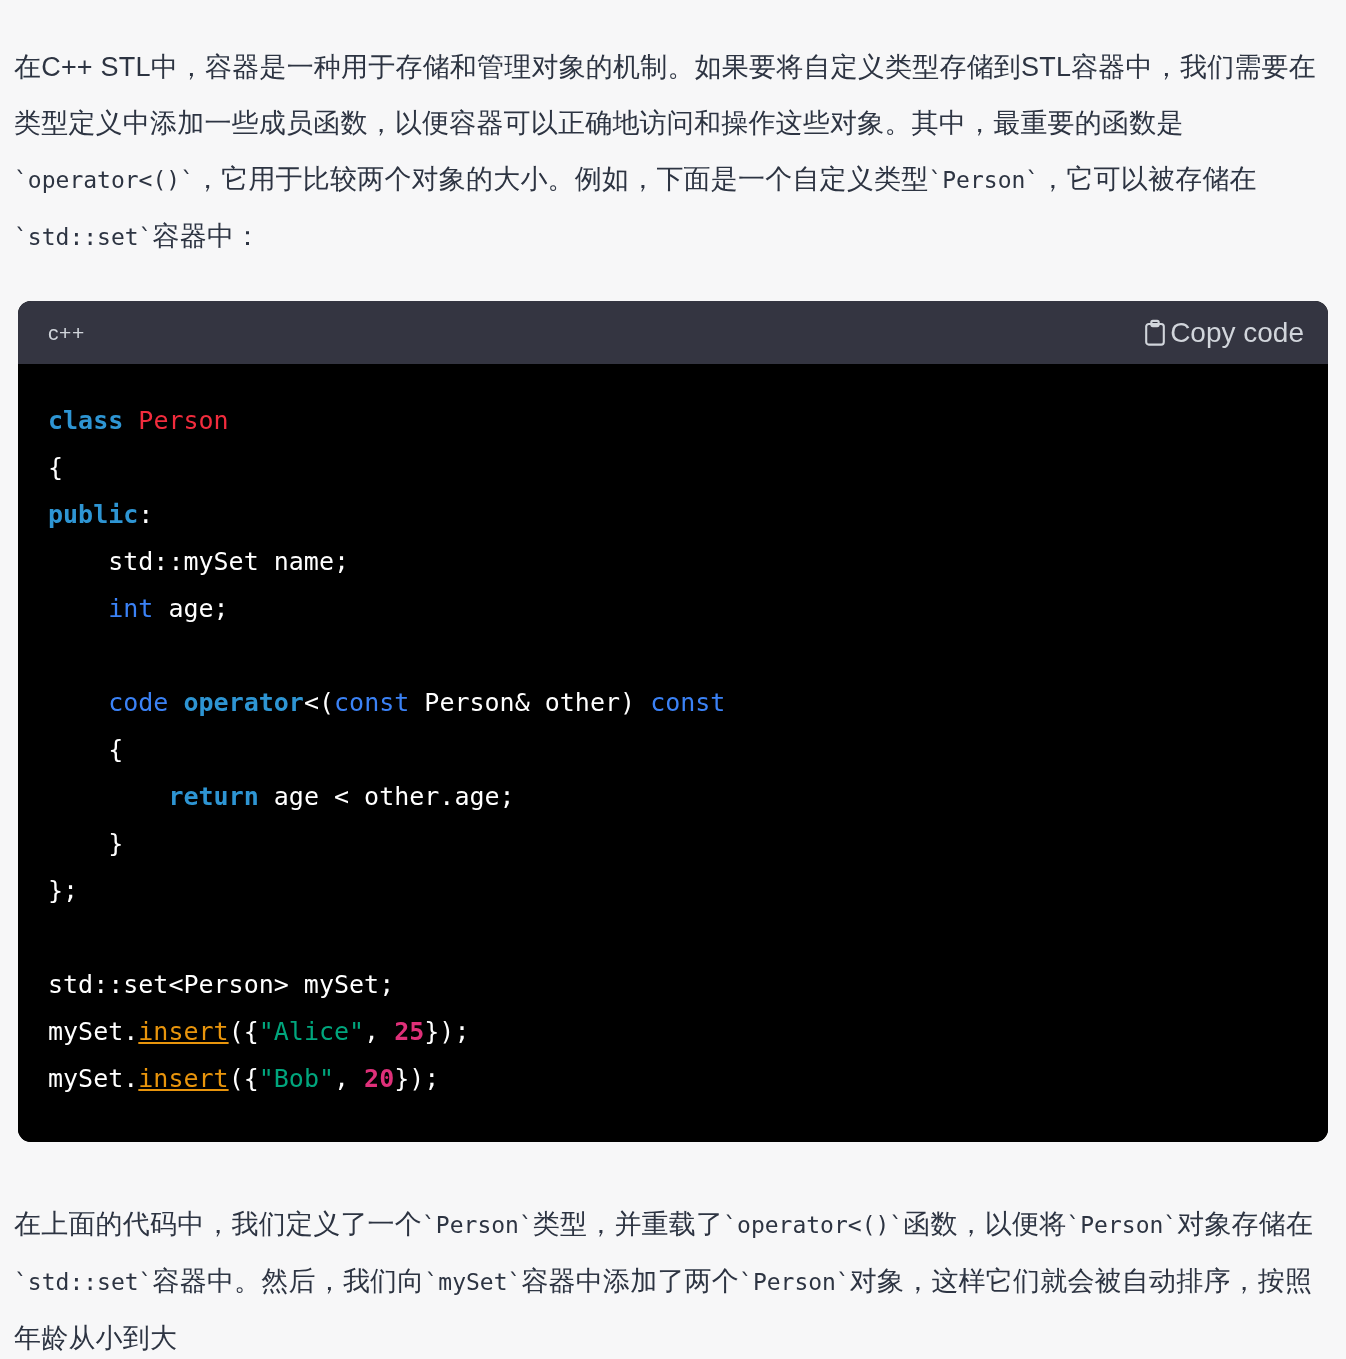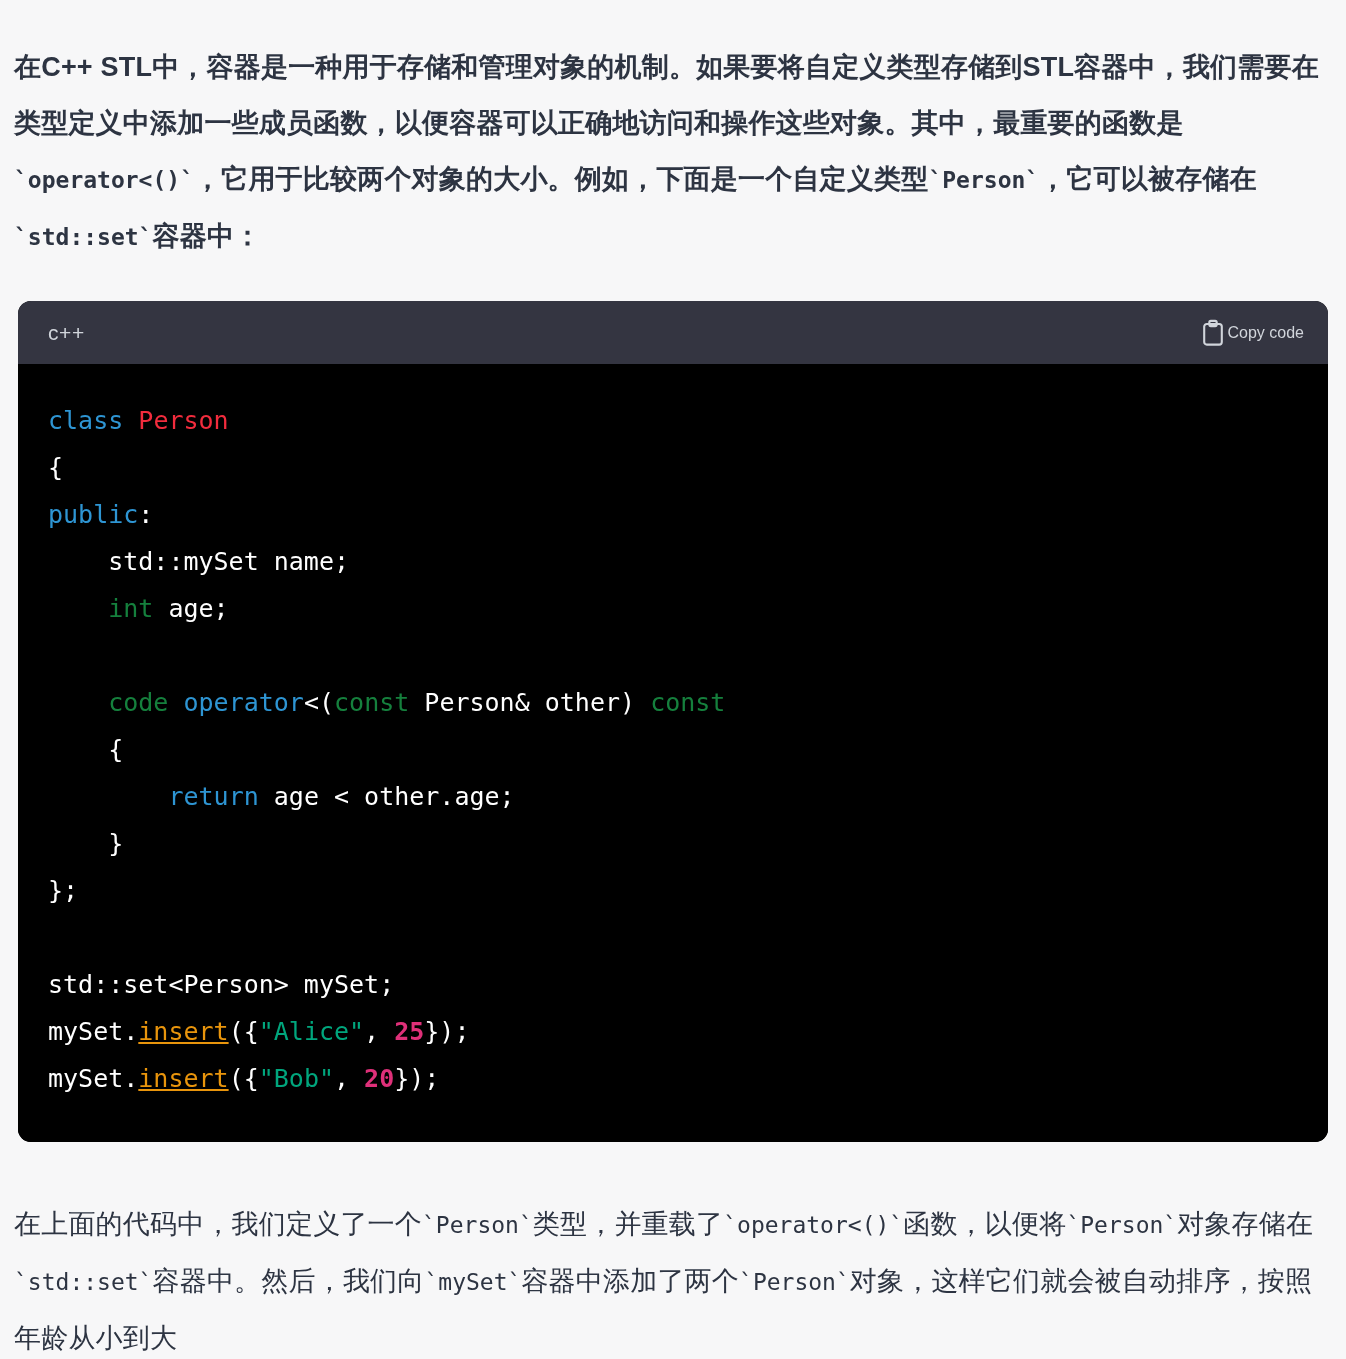--- a/index.html
+++ b/index.html
@@ -25,21 +25,20 @@
   .prose {
     font-family: "Liberation Sans", sans-serif;
     font-size: 27px;
     line-height: 56px;
     color: #2d3442;
     letter-spacing: 0.2px;
     box-sizing: border-box;
   }
   .prose.intro {
     padding: 12px 14px 0 14px;
-    font-weight: bold;
   }
   .prose.outro {
     padding: 0 14px 0 14px;
   }
   .prose code, .ic {
     font-family: "DejaVu Sans Mono", "Liberation Mono", monospace;
     font-size: 23px;
     color: #2d3442;
     background: transparent;
     letter-spacing: 0;
@@ -67,21 +66,21 @@
     font-family: "Liberation Sans", sans-serif;
     font-size: 21px;
     color: #d1d5db;
     letter-spacing: 0.6px;
   }
   .copy-btn {
     display: flex;
     align-items: center;
     gap: 3px;
     color: #d1d5db;
-    font-size: 16px;
+    font-size: 28px;
     font-family: "Liberation Sans", sans-serif;
     cursor: pointer;
     background: none;
     border: none;
     padding: 0;
   }
   .copy-icon {
     display: inline-block;
     width: 24px;
     height: 28px;
@@ -97,22 +96,22 @@
     padding: 0 30px;
     font-family: "DejaVu Sans Mono", "Liberation Mono", monospace;
     font-size: 25px;
     line-height: 47px;
     color: #ffffff;
     white-space: pre;
     tab-size: 4;
   }
 
   
-  .t-kw   { color: #2e95d3; }  
-  .t-type { color: #15803d; }  
+  .t-kw   { color: #2e95d3; font-weight: bold; }  
+  .t-type { color: #3b82f6; }  
   .t-cls  { color: #f22c3d; }  
   .t-fn   { color: #e9950c; text-decoration: underline; }  
   .t-str  { color: #00a67d; }  
   .t-num  { color: #df3079; font-weight: bold; }  
   .t-pl   { color: #ffffff; }  
 </style>
 </head>
 <body>
 
 <div class="page">

